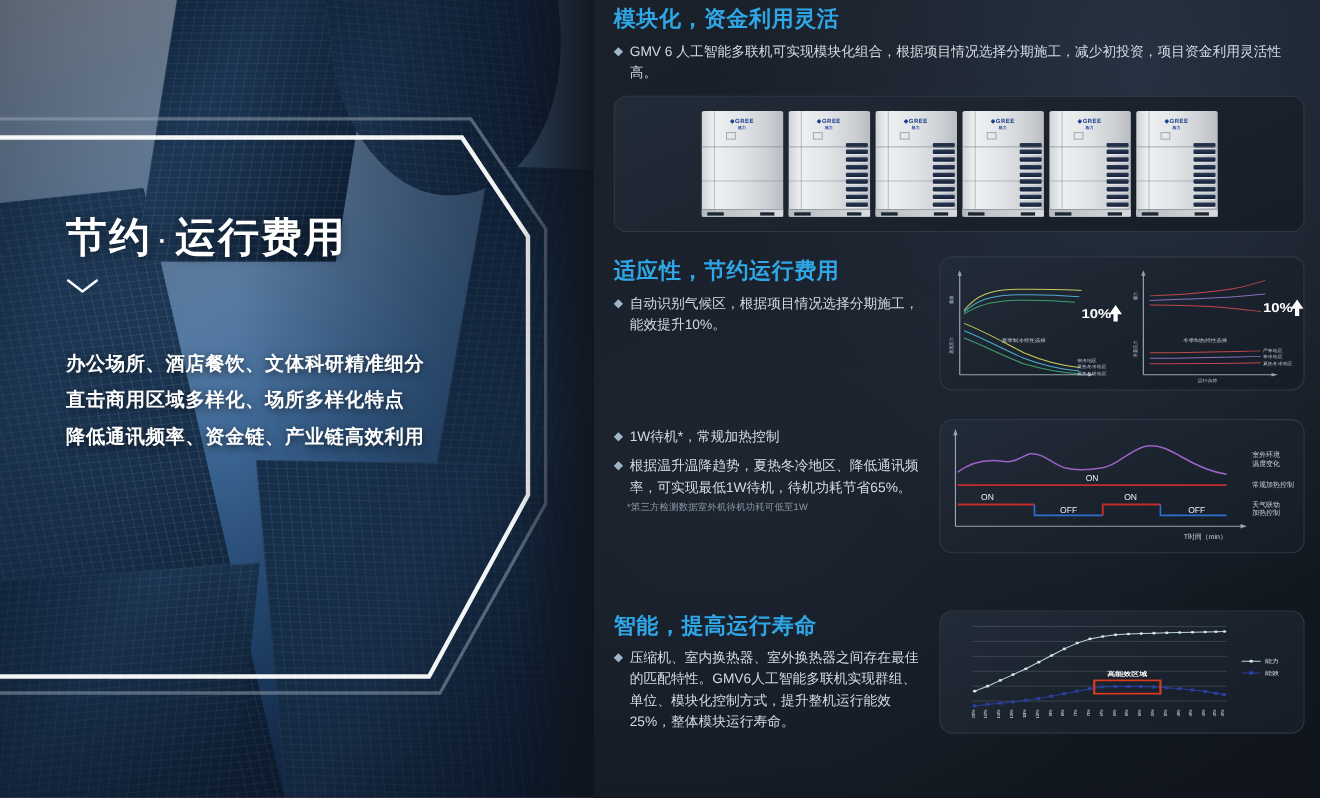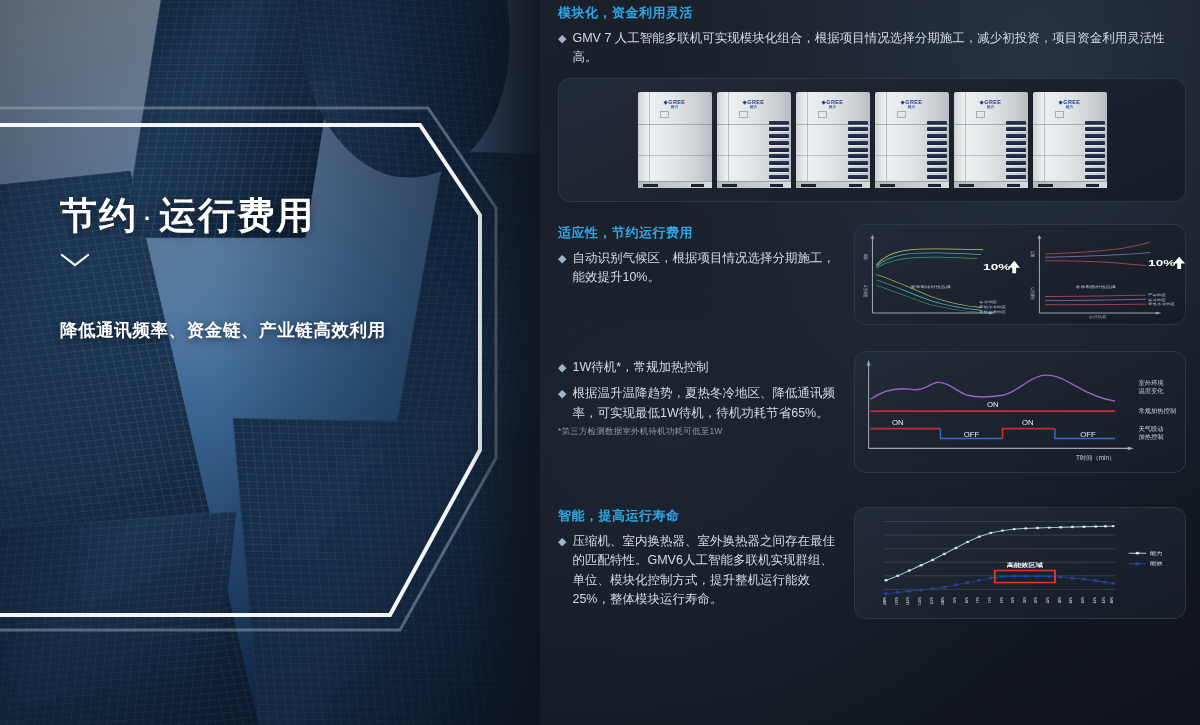--- a/index.html
+++ b/index.html
@@ -60,25 +60,25 @@
 
   
   .right {
     position:relative; width:660px; height:725px;
     background:
       radial-gradient(ellipse at 75% 8%, #273141 0%, rgba(39,49,65,0) 55%),
       radial-gradient(ellipse at 20% 60%, #1d2531 0%, rgba(29,37,49,0) 60%),
       linear-gradient(150deg,#1b212b 0%, #161c25 45%, #10151c 100%);
     padding: 0 14px 0 18px;
   }
-  .sec-title { color:#2fa7e6; font-size:13px; font-weight:700; letter-spacing:.5px; }
+  .sec-title { color:#2fa7e6; font-size:20px; font-weight:700; letter-spacing:.5px; }
   .bullet-row { display:flex; gap:6px; margin-top:7px; }
   .bullet-mark { color:#9fb6c9; font-size:11px; line-height:19px; flex:0 0 auto; }
   .bullet-text { color:#d2dbe4; font-size:12.5px; line-height:1.55; }
-  .footnote { color:#8e9aa6; font-size:8.5px; margin-top:3px; letter-spacing:.2px; }
+  .footnote { color:#8e9aa6; font-size:8.5px; margin-top:3px; margin-left:12px; letter-spacing:.2px; }
 
   .panel {
     border:1px solid #2e3845; border-radius:12px;
     background: linear-gradient(155deg,#222b38 0%, #1a222d 55%, #161d27 100%);
     position:relative; overflow:hidden;
   }
 
   
   .block1 { padding-top:4px; }
   .units-panel { height:124px; margin-top:10px; display:flex; align-items:center; justify-content:center; gap:5px; padding:0 14px; }
@@ -102,28 +102,28 @@
   .unit-base { position:absolute; left:0; right:0; bottom:0; height:7px;
     background:linear-gradient(to right,#b6babe,#d8dbdd); border-top:1px solid rgba(110,118,126,.5); }
   .unit-base i { position:absolute; top:2px; height:3px; background:#1c2633; }
   .unit-base i:nth-child(1){ left:8%; width:20%; }
   .unit-base i:nth-child(2){ right:10%; width:18%; }
 
   
   .block2 { margin-top:22px; display:flex; gap:14px; }
   .col-text { width:282px; flex:0 0 282px; }
   .col-chart { flex:1; }
-  .chart-climate { height:101px; }
+  .chart-climate { height:122px; }
 
   
   .block3 { margin-top:26px; display:flex; gap:14px; }
   .chart-standby { height:122px; }
 
   
-  .block4 { margin-top:34px; display:flex; gap:14px; }
+  .block4 { margin-top:52px; display:flex; gap:14px; }
   .chart-life { height:112px; }
 
   .svg-chart { width:100%; height:100%; display:block; }
   .cz-label { font-size:4.6px; fill:#b9c5d2; font-family:"Liberation Sans",sans-serif; }
   .cz-cap { font-size:5.2px; fill:#c4cfdb; font-family:"Liberation Sans",sans-serif; }
   .cz-big { font-size:14px; font-weight:700; fill:#ffffff; font-family:"Liberation Sans",sans-serif; }
   .sb-label { font-size:6.5px; fill:#c9d4e0; font-family:"Liberation Sans",sans-serif; }
   .sb-state { font-size:8px; fill:#e8eef4; font-family:"Liberation Sans",sans-serif; }
   .lf-label { font-size:4.2px; fill:#e3e9f0; font-family:"Liberation Sans",sans-serif; }
   .lf-legend { font-size:6.5px; fill:#dbe3ec; font-family:"Liberation Sans",sans-serif; }
@@ -154,33 +154,35 @@
     <div class="hero-content">
       <div class="hero-title">
         <span>节约</span><span class="dot">·</span><span>运行费用</span>
       </div>
       <div class="chev">
         <svg viewBox="0 0 30 18">
             <path d="M2 3 L15 13 L28 3" fill="none" stroke="#ffffff" stroke-width="2.2" stroke-linecap="round"></path>
           </svg>
       </div>
       <div class="hero-sub">
+        <div>办公场所、酒店餐饮、文体科研精准细分</div>
+        <div>直击商用区域多样化、场所多样化特点</div>
         <div>降低通讯频率、资金链、产业链高效利用</div>
       </div>
     </div>
     <div class="hero-right-fade"></div>
   </div>
 
   <div class="right">
 
     <div class="block1">
       <div class="sec-title">模块化，资金利用灵活</div>
       <div class="bullet-row">
         <span class="bullet-mark">◆</span>
-        <span class="bullet-text">GMV 7 人工智能多联机可实现模块化组合，根据项目情况选择分期施工，减少初投资，项目资金利用灵活性高。</span>
+        <span class="bullet-text">GMV 6 人工智能多联机可实现模块化组合，根据项目情况选择分期施工，减少初投资，项目资金利用灵活性高。</span>
       </div>
       <div class="panel units-panel">
         <div class="unit">
           <div class="unit-body">
             <div class="unit-seam"></div>
             <div class="unit-logo">◆GREE<small>格力</small></div>
             <div class="unit-vent"></div>
             <div class="unit-base">
                 <i></i>
                 <i></i>

